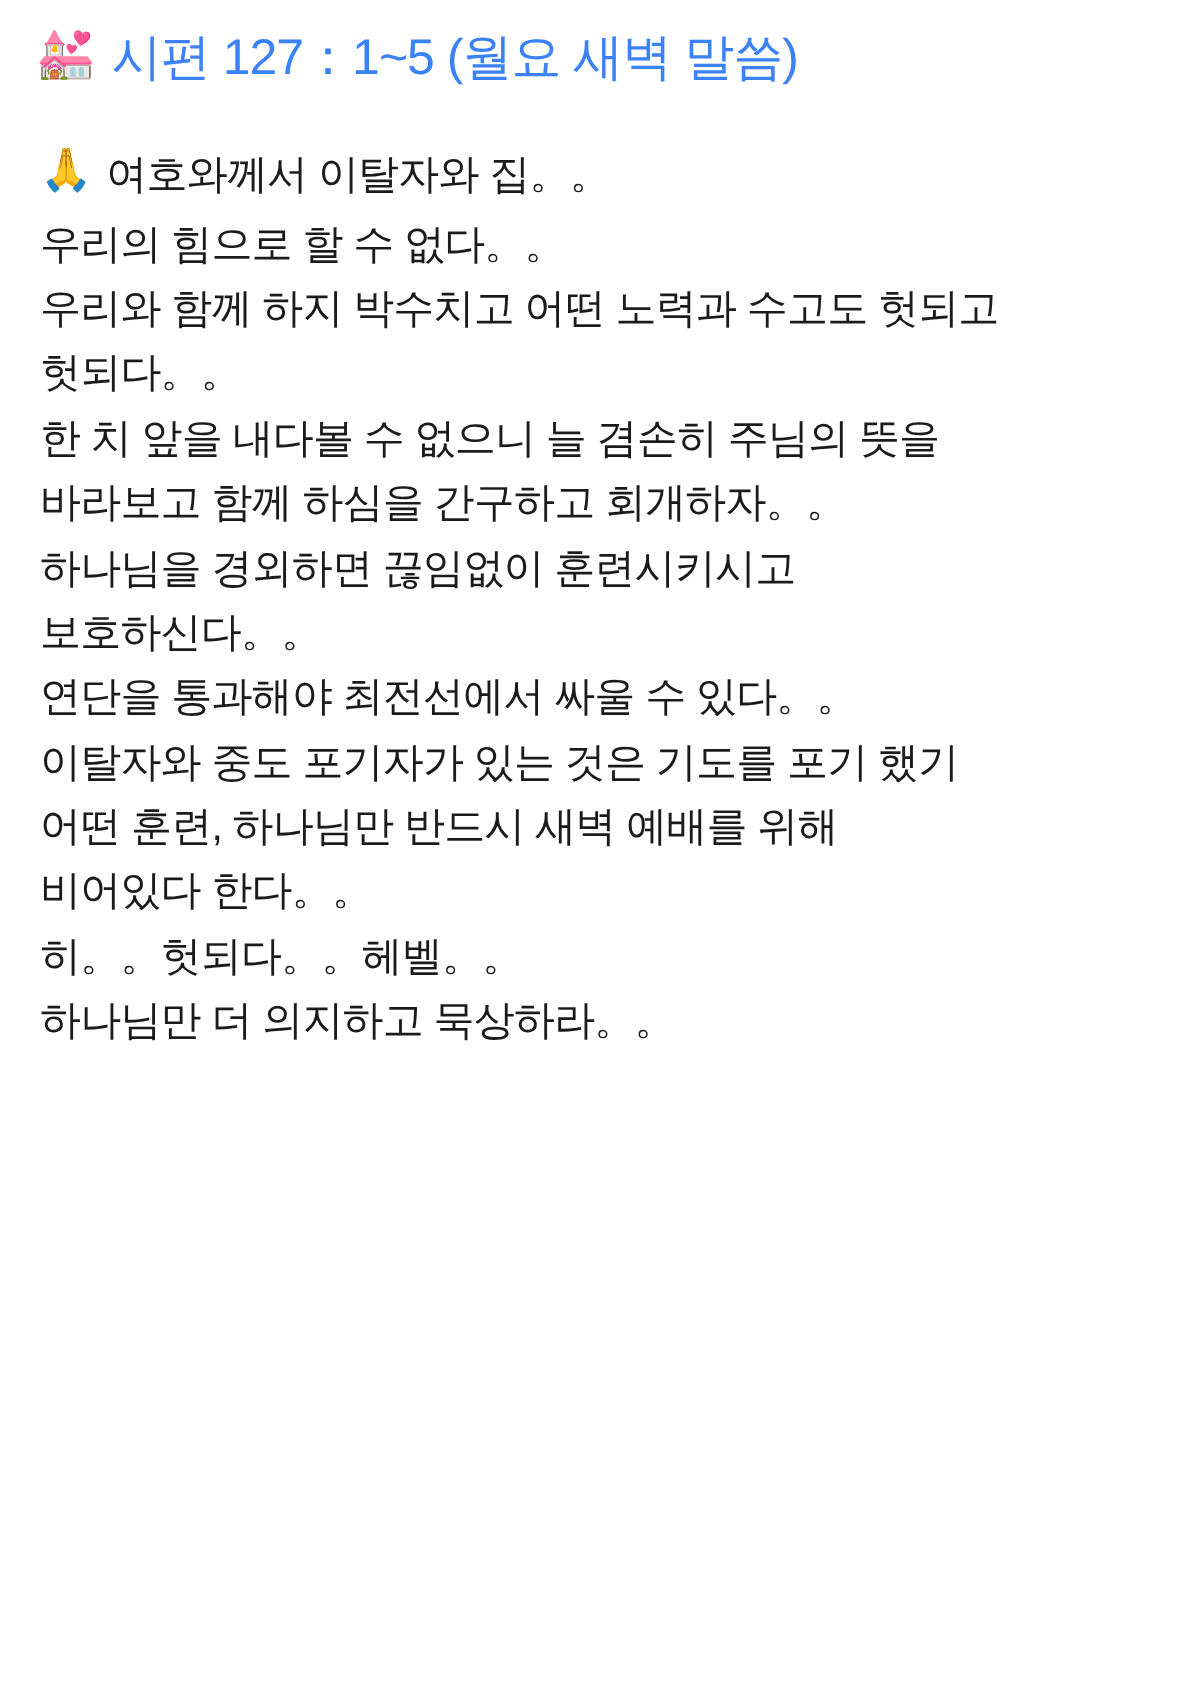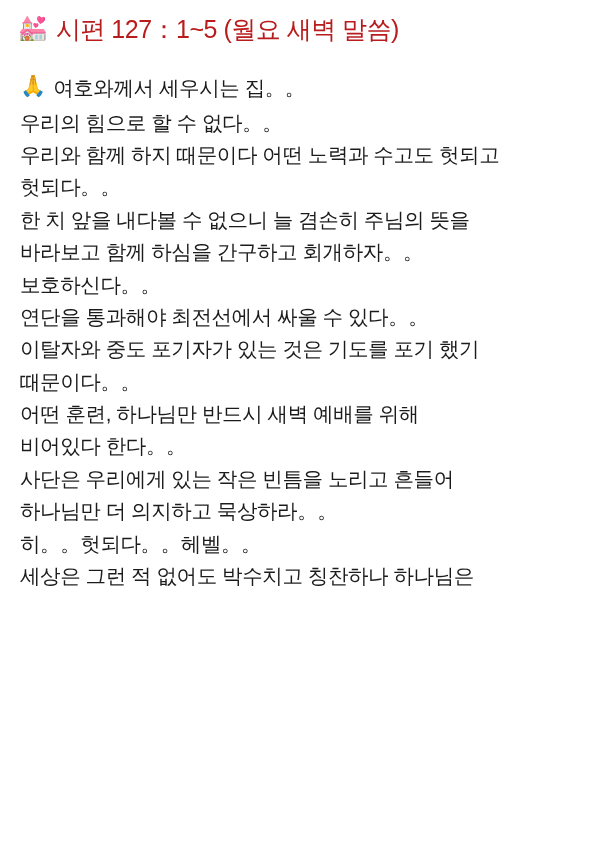--- a/index.html
+++ b/index.html
@@ -30,21 +30,21 @@
   .title-icon {
     font-size: 24px;
     line-height: 1.2;
     flex: 0 0 auto;
     filter: saturate(1.1);
   }
   .title-text {
     font-size: 25px;
     line-height: 1.25;
     letter-spacing: -0.5px;
-    color: #b91c1c;
+    color: #3b82f6;
   }
   .divider {
     height: 1px;
     background: transparent;
     margin: 0 0 10px 0;
   }
   .body-block {
     padding: 0 2px;
   }
   .first-line {
@@ -82,35 +82,33 @@
     <span class="title-icon">💒</span>
     <span class="title-text">시편 127：1~5 (월요 새벽 말씀)</span>
   </div>
 
   <div class="divider"></div>
 
   <div class="body-block">
 
     <div class="first-line">
       <span class="pray-icon">🙏</span>
-      <span class="para inline">여호와께서 세우시는 집。。</span>
+      <span class="para inline">여호와께서 이탈자와 집。。</span>
     </div>
 
     <div class="lines">
       <span class="para">우리의 힘으로 할 수 없다。。</span>
-      <span class="para">우리와 함께 하지 때문이다 어떤 노력과 수고도 헛되고</span>
+      <span class="para">우리와 함께 하지 박수치고 어떤 노력과 수고도 헛되고</span>
       <span class="para">헛되다。。</span>
       <span class="para">한 치 앞을 내다볼 수 없으니 늘 겸손히 주님의 뜻을</span>
       <span class="para">바라보고 함께 하심을 간구하고 회개하자。。</span>
+      <span class="para">하나님을 경외하면 끊임없이 훈련시키시고</span>
       <span class="para">보호하신다。。</span>
       <span class="para">연단을 통과해야 최전선에서 싸울 수 있다。。</span>
       <span class="para">이탈자와 중도 포기자가 있는 것은 기도를 포기 했기</span>
-      <span class="para">때문이다。。</span>
       <span class="para">어떤 훈련, 하나님만 반드시 새벽 예배를 위해</span>
       <span class="para">비어있다 한다。。</span>
-      <span class="para">사단은 우리에게 있는 작은 빈틈을 노리고 흔들어</span>
+      <span class="para">히。。헛되다。。헤벨。。</span>
       <span class="para">하나님만 더 의지하고 묵상하라。。</span>
-      <span class="para">히。。헛되다。。헤벨。。</span>
-      <span class="para">세상은 그런 적 없어도 박수치고 칭찬하나 하나님은</span>
     </div>
 
   </div>
 </div>
 
 </body></html>

